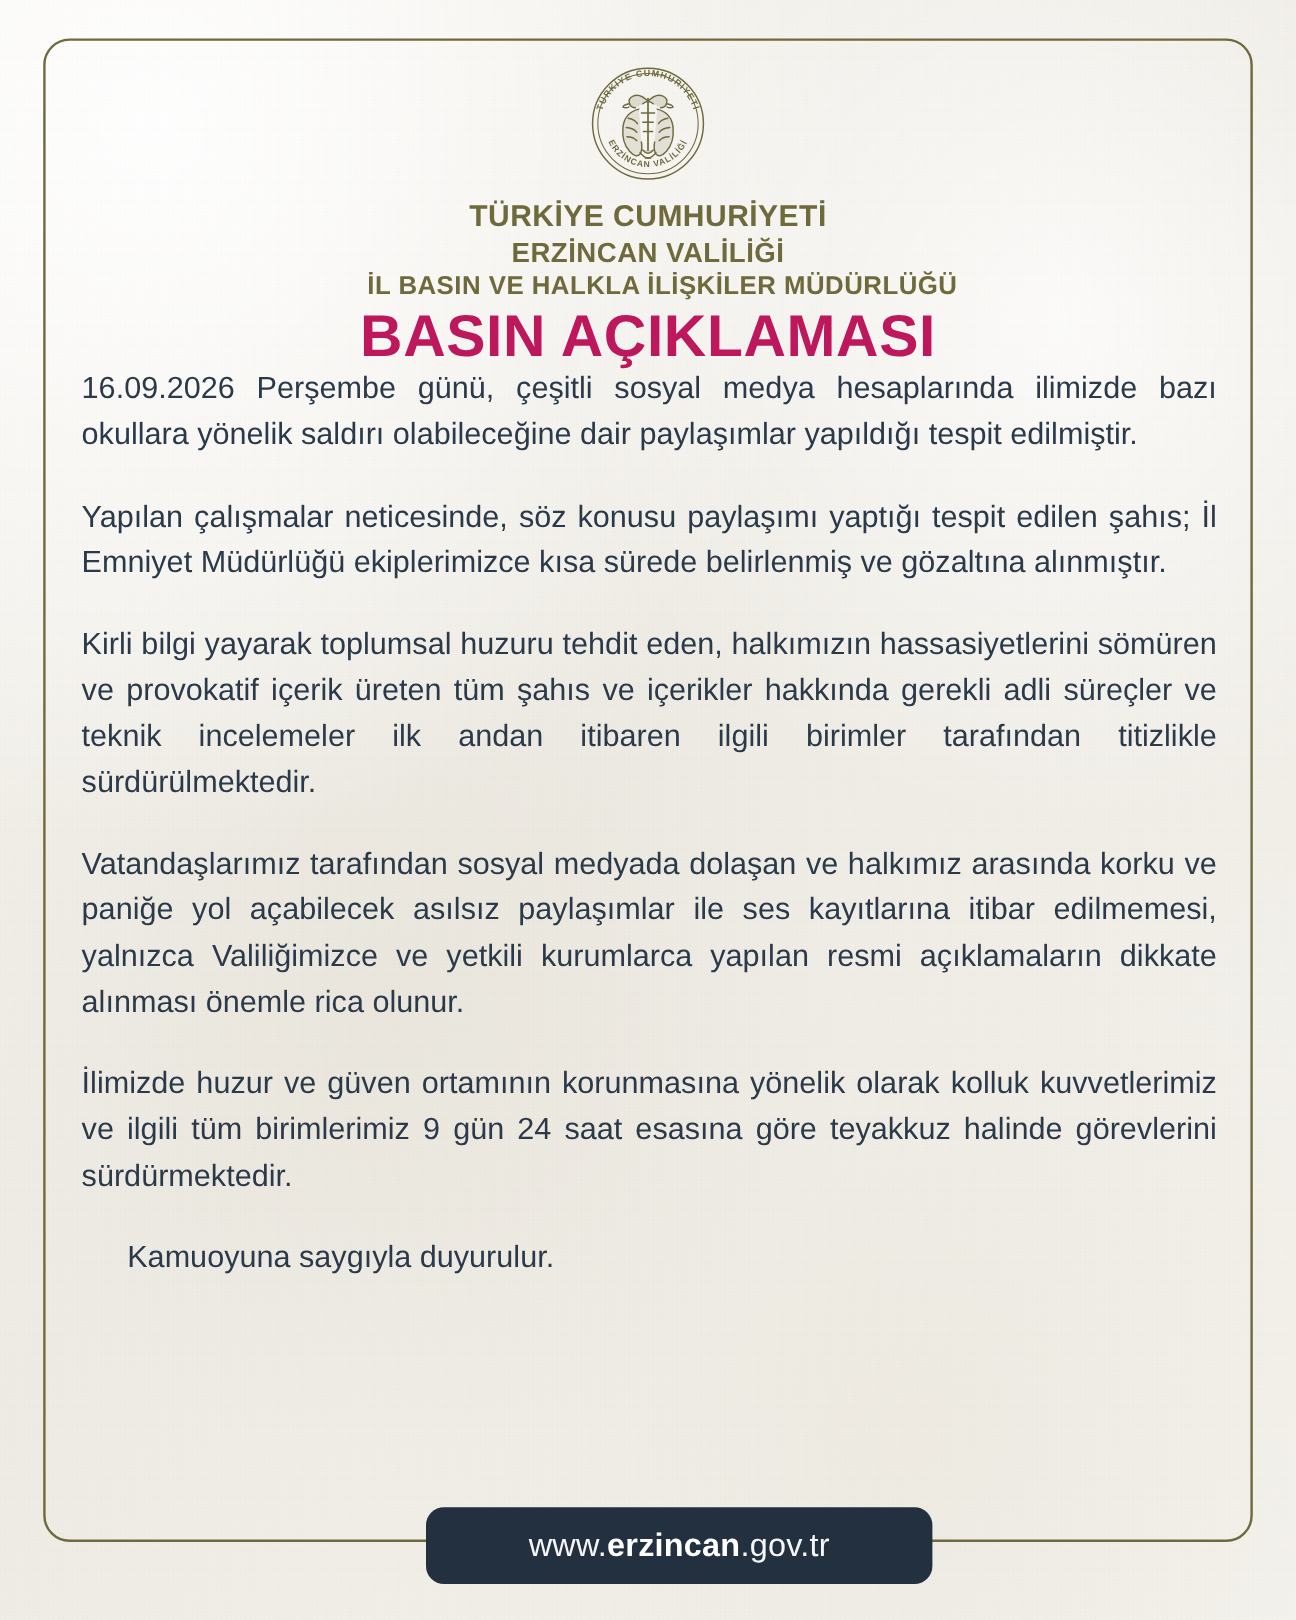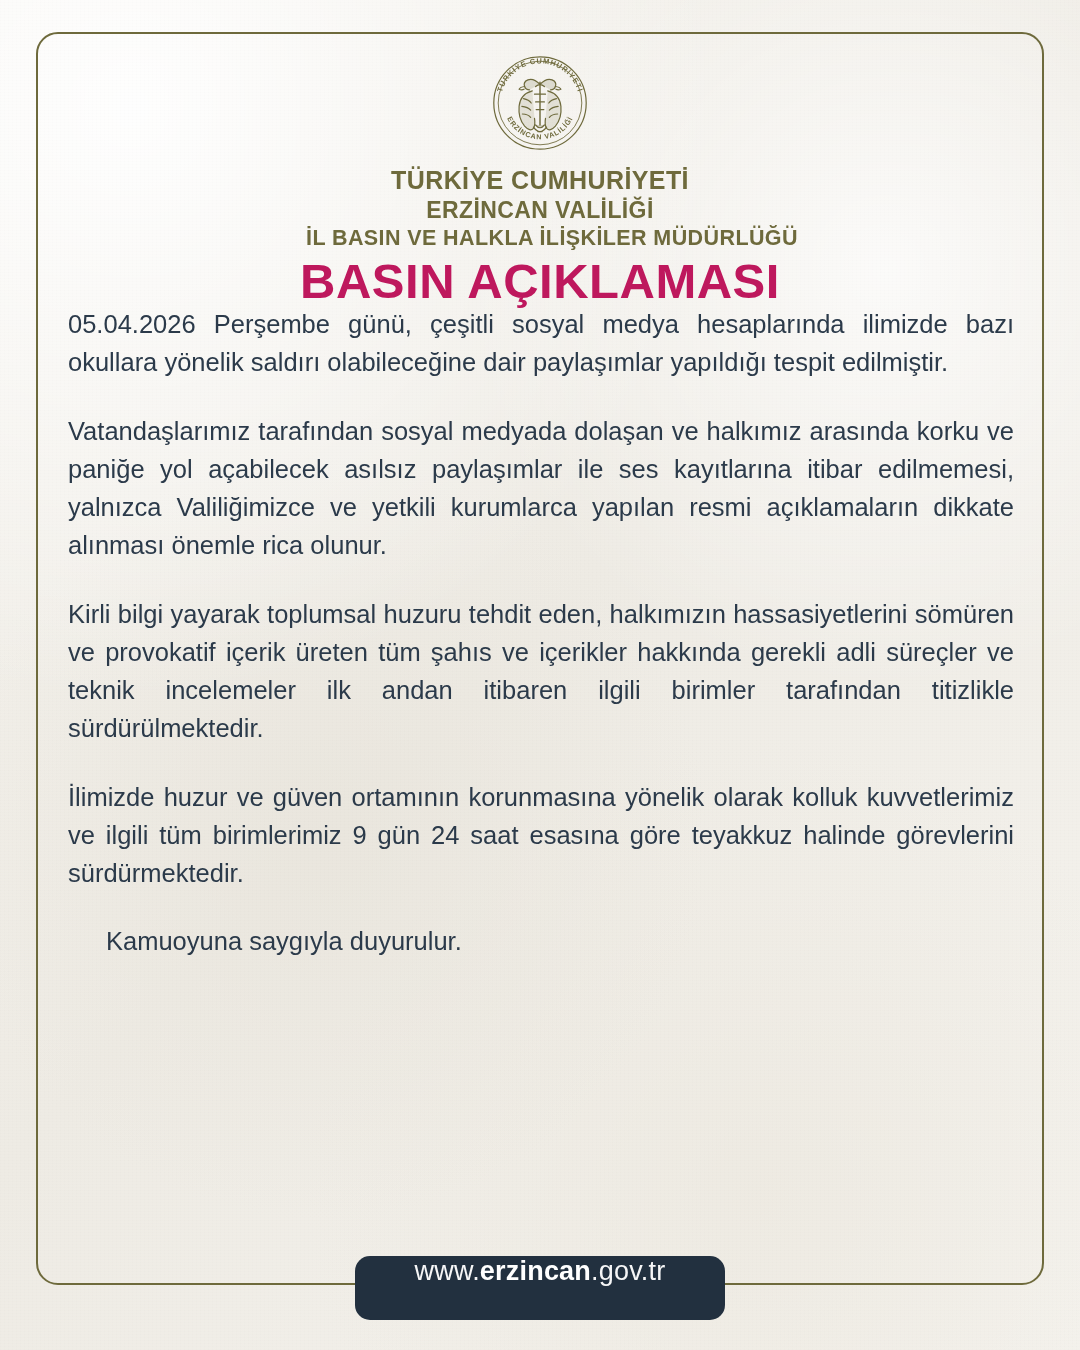--- a/index.html
+++ b/index.html
@@ -103,26 +103,26 @@
   .body-text p:last-child {
     margin-bottom: 0;
     margin-left: 38px;
   }
 
   
   .url-pill {
     position: absolute;
     left: 355px;
     top: 1256px;
-    width: 370px;
+    width: 422px;
     height: 64px;
     background: #22303f;
     border-radius: 15px;
     display: flex;
-    align-items: flex-start;
+    align-items: center;
     justify-content: center;
   }
   .url-text {
     color: #ffffff;
     font-size: 27px;
     letter-spacing: .2px;
     white-space: nowrap;
   }
   .url-text .b { font-weight: bold; }
   .url-text .l { font-weight: normal; opacity: .96; }
@@ -185,23 +185,24 @@
     </svg>
 
     <div class="org-line org-1">TÜRKİYE CUMHURİYETİ</div>
     <div class="org-line org-2">ERZİNCAN VALİLİĞİ</div>
     <div class="org-line org-3">İL BASIN VE HALKLA İLİŞKİLER MÜDÜRLÜĞÜ</div>
 
     <div class="doc-title">BASIN AÇIKLAMASI</div>
   </div>
 
   <div class="body-text">
-    <p>05.04.2026 Perşembe günü, çeşitli sosyal medya hesaplarında ilimizde bazı okullara yönelik saldırı olabileceğine dair paylaşımlar yapıldığı tespit edilmiştir.</p>
+    <p>16.09.2026 Perşembe günü, çeşitli sosyal medya hesaplarında ilimizde bazı okullara yönelik saldırı olabileceğine dair paylaşımlar yapıldığı tespit edilmiştir.</p>
+    <p>Yapılan çalışmalar neticesinde, söz konusu paylaşımı yaptığı tespit edilen şahıs; İl Emniyet Müdürlüğü ekiplerimizce kısa sürede belirlenmiş ve gözaltına alınmıştır.</p>
+    <p>Kirli bilgi yayarak toplumsal huzuru tehdit eden, halkımızın hassasiyetlerini sömüren ve provokatif içerik üreten tüm şahıs ve içerikler hakkında gerekli adli süreçler ve teknik incelemeler ilk andan itibaren ilgili birimler tarafından titizlikle sürdürülmektedir.</p>
     <p>Vatandaşlarımız tarafından sosyal medyada dolaşan ve halkımız arasında korku ve paniğe yol açabilecek asılsız paylaşımlar ile ses kayıtlarına itibar edilmemesi, yalnızca Valiliğimizce ve yetkili kurumlarca yapılan resmi açıklamaların dikkate alınması önemle rica olunur.</p>
-    <p>Kirli bilgi yayarak toplumsal huzuru tehdit eden, halkımızın hassasiyetlerini sömüren ve provokatif içerik üreten tüm şahıs ve içerikler hakkında gerekli adli süreçler ve teknik incelemeler ilk andan itibaren ilgili birimler tarafından titizlikle sürdürülmektedir.</p>
     <p>İlimizde huzur ve güven ortamının korunmasına yönelik olarak kolluk kuvvetlerimiz ve ilgili tüm birimlerimiz 9 gün 24 saat esasına göre teyakkuz halinde görevlerini sürdürmektedir.</p>
     <p>Kamuoyuna saygıyla duyurulur.</p>
   </div>
 
   <div class="url-pill">
     <span class="url-text"><span class="l">www.</span><span class="b">erzincan</span><span class="l">.gov.tr</span></span>
   </div>
 
 </div>
 

